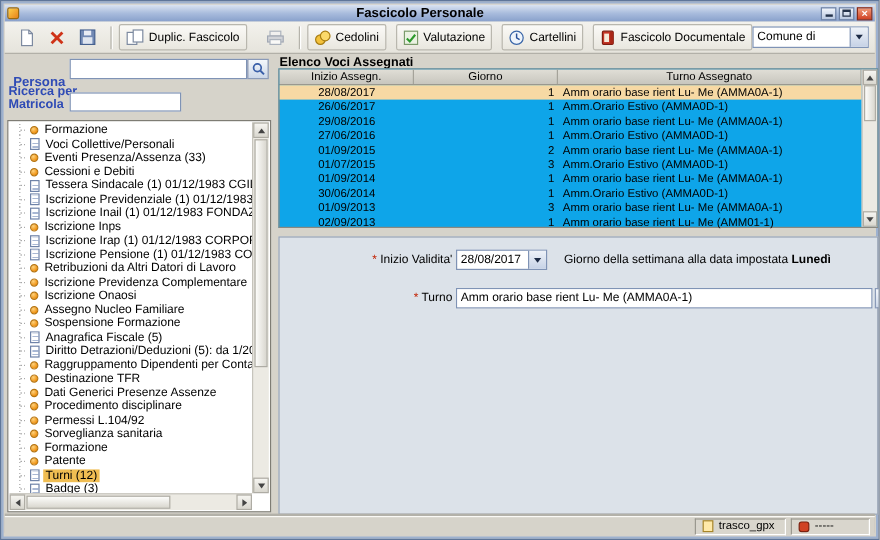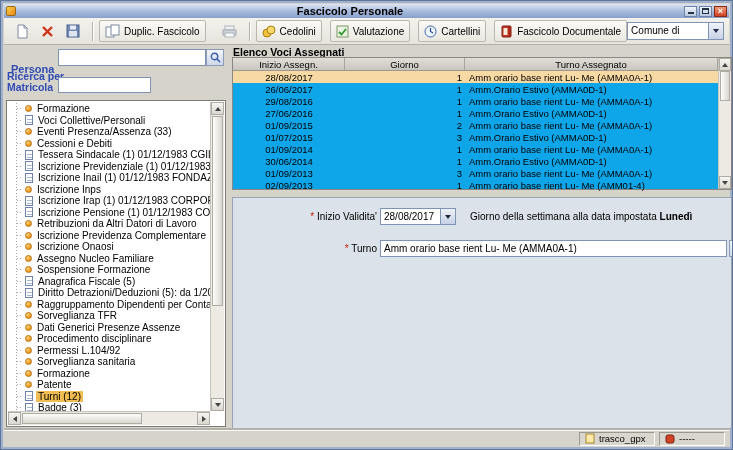--- a/index.html
+++ b/index.html
@@ -320,21 +320,21 @@
           <span class="tlabel">Diritto Detrazioni/Deduzioni (5): da 1/2018 a 1</span>
         </div>
         <div class="tree-item">
           <span class="dash"></span>
           <span class="ticon dot"></span>
           <span class="tlabel">Raggruppamento Dipendenti per Contabilizzaz</span>
         </div>
         <div class="tree-item">
           <span class="dash"></span>
           <span class="ticon dot"></span>
-          <span class="tlabel">Sorveglianza TFR</span>
+          <span class="tlabel">Destinazione TFR</span>
         </div>
         <div class="tree-item">
           <span class="dash"></span>
           <span class="ticon dot"></span>
           <span class="tlabel">Dati Generici Presenze Assenze</span>
         </div>
         <div class="tree-item">
           <span class="dash"></span>
           <span class="ticon dot"></span>
           <span class="tlabel">Procedimento disciplinare</span>
@@ -439,21 +439,21 @@
           <span class="c3">Amm.Orario Estivo (AMMA0D-1)</span>
         </div>
         <div class="trow">
           <span class="c1">01/09/2013</span>
           <span class="c2">3</span>
           <span class="c3">Amm orario base rient Lu- Me (AMMA0A-1)</span>
         </div>
         <div class="trow">
           <span class="c1">02/09/2013</span>
           <span class="c2">1</span>
-          <span class="c3">Amm orario base rient Lu- Me (AMM01-4)</span>
+          <span class="c3">Amm orario base rient Lu- Me (AMM01-1)</span>
         </div>
       </div>
     <div class="table-vscroll">
       <span class="sbtn" style="top:0;left:0;width:12px">
           <span class="tri-up"></span>
         </span>
       <span class="thumb-v" style="top:13px;height:30px;width:10px"></span>
       <span class="sbtn" style="bottom:0;left:0;width:12px">
           <span class="tri-down"></span>
         </span>

